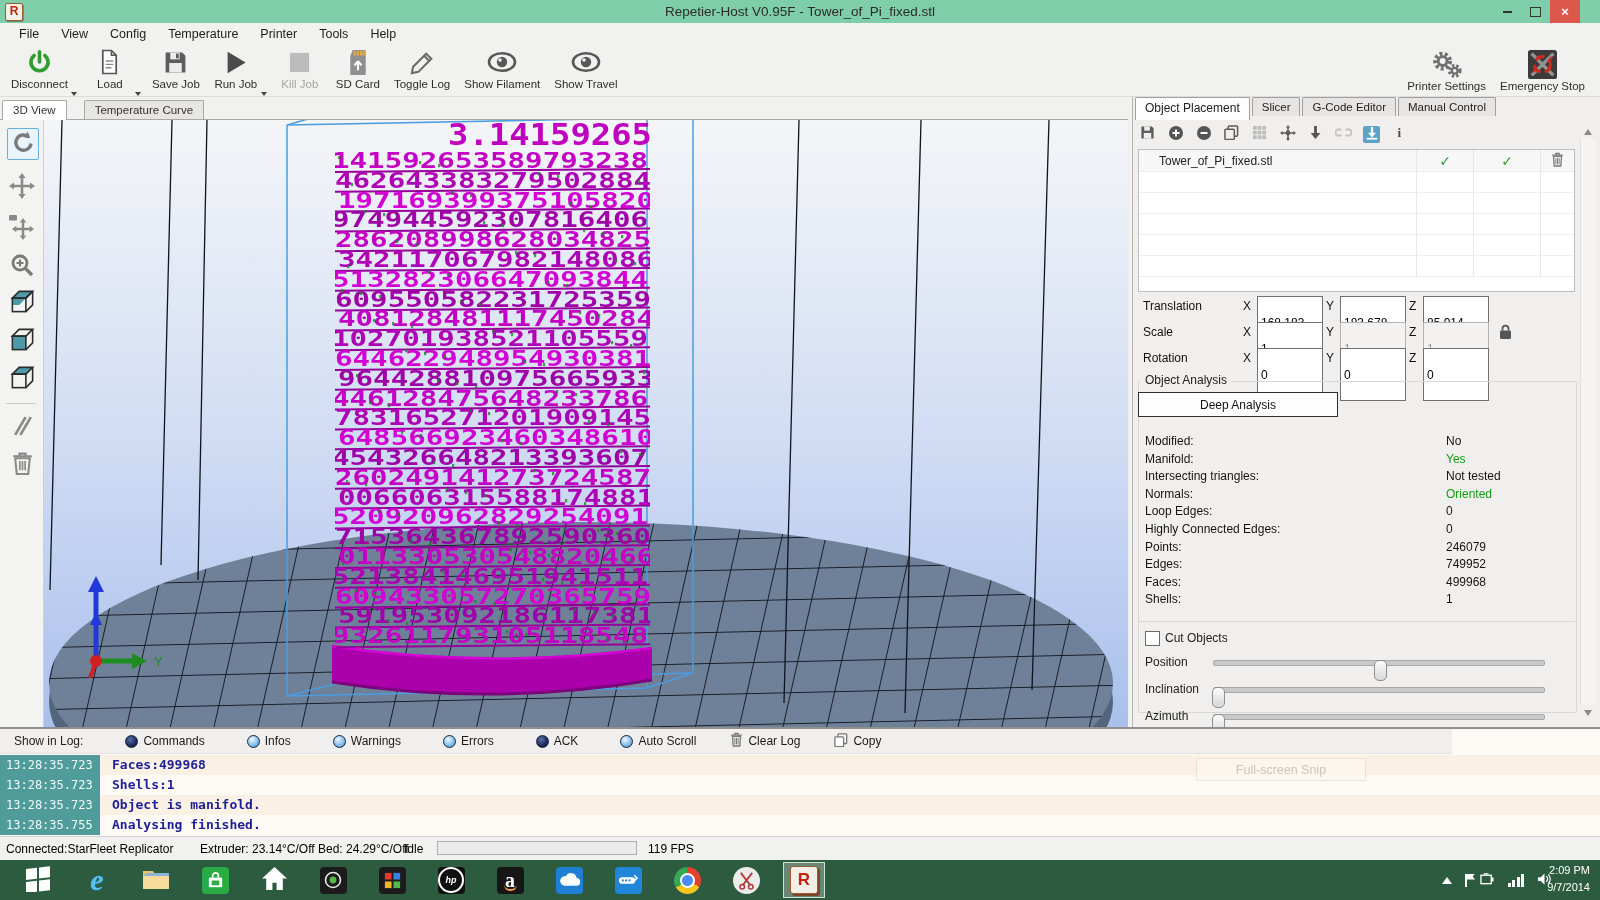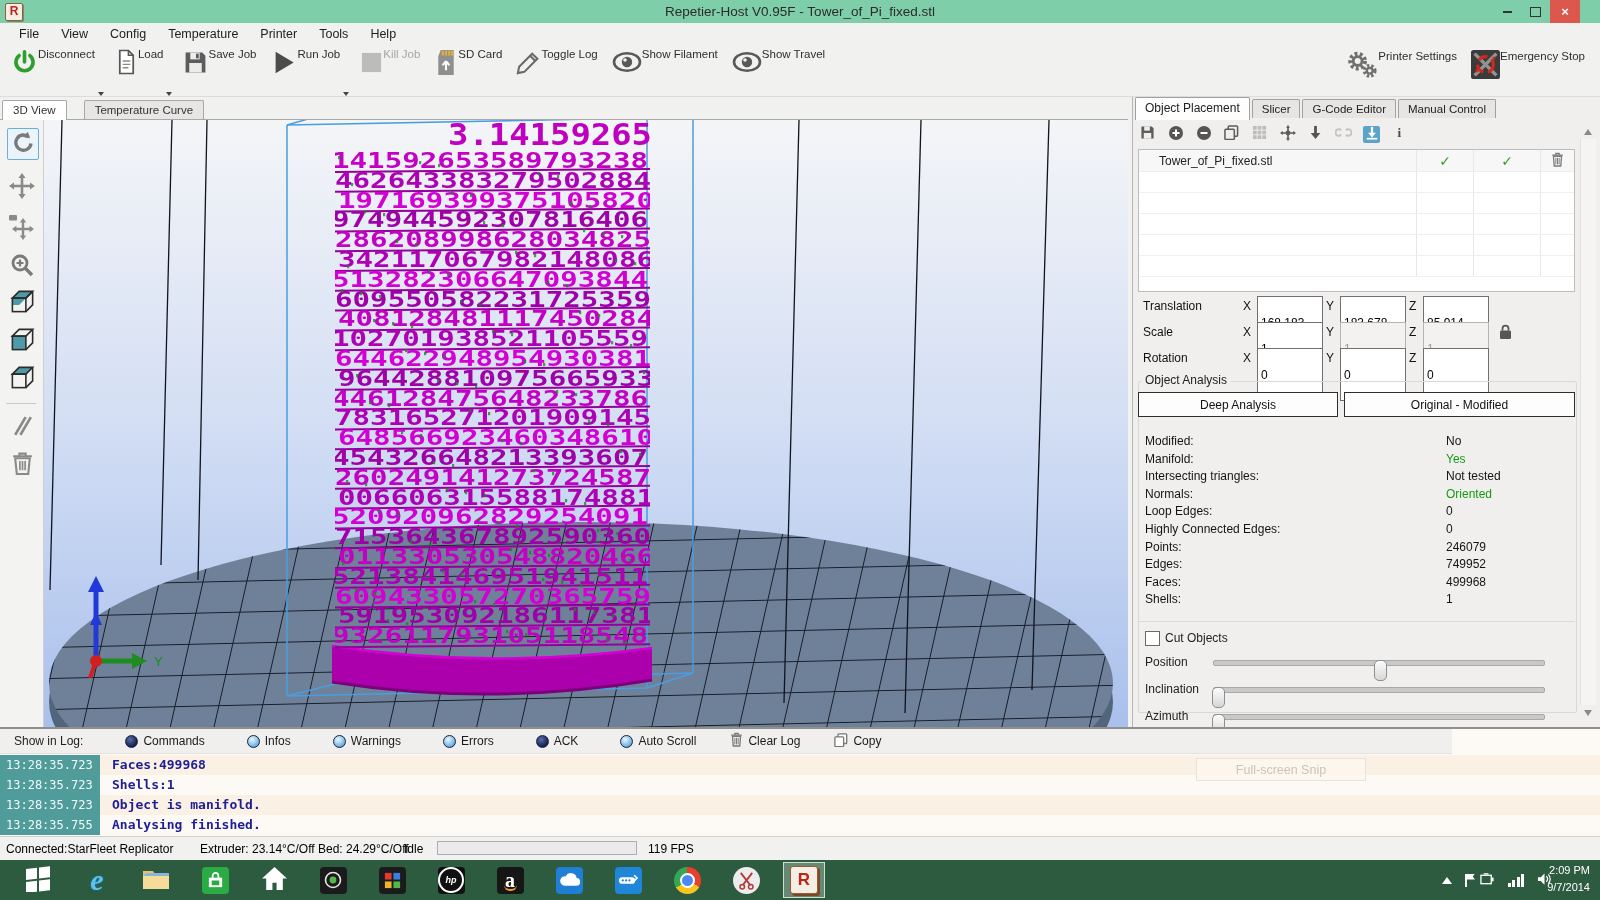--- a/index.html
+++ b/index.html
@@ -13,41 +13,41 @@
   .win-btn{position:absolute;top:0;height:23px;display:flex;align-items:center;justify-content:center}
   #btn-min{left:1494px;width:26px}#btn-min span{width:9px;height:2px;background:#333;display:block}
   #btn-max{left:1522px;width:26px}
   #btn-max .sq{width:9px;height:8px;border:1.4px solid #333;background:transparent;position:relative}
   #btn-close{left:1550px;width:30px;background:#dd584c;color:#fff;font-size:13px;font-weight:bold}
   
   #menubar{left:0;top:23px;width:1600px;height:22px;background:#f1f1f0;display:flex;align-items:center;padding-left:8px;box-sizing:border-box}
   .menu-item{padding:0 11px;font-size:12.5px;color:#1d1d1d;line-height:22px;cursor:default}
   
   #toolbar{left:0;top:45px;width:1600px;height:52px;background:#f1f1f0;border-bottom:1px solid #dcdcdc;box-sizing:border-box;display:flex;align-items:flex-start;padding-left:4px}
-  .tb-btn{display:flex;flex-direction:row;justify-content:flex-start;padding:2px 7px 0 7px;min-width:44px}
+  .tb-btn{display:flex;flex-direction:column;align-items:center;justify-content:flex-start;padding:2px 7px 0 7px;min-width:44px}
   .tb-icon{height:30px;display:flex;align-items:center;justify-content:center}
   .tb-label{font-size:11.5px;color:#2e2e2e;margin-top:1px;white-space:nowrap}
   .tb-btn.disabled .tb-label{color:#a6a6a6}
   .tb-caret{width:8px;align-self:flex-end;margin:0 2px 0 -4px;padding-top:22px}
   .tb-caret i{display:block;width:0;height:0;border-left:3.5px solid transparent;border-right:3.5px solid transparent;border-top:4px solid #444}
   #toolbar-right{position:absolute;right:8px;top:47px;display:flex}
   
   #viewtabs{left:0;top:97px;width:1128px;height:23px;background:#f1f1f0;border-bottom:1px solid #a8a8a8;box-sizing:border-box;display:flex;align-items:flex-end;padding-left:2px}
   .vtab{font-size:11.5px;padding:3px 10px;border:1px solid #a8a8a8;border-bottom:none;background:#e7e6e5;color:#333;margin-right:17px;border-radius:2px 2px 0 0}
   .vtab.active{background:#fff;position:relative;top:1px;padding-bottom:4px}
   
   #lefttools{left:0;top:120px;width:44px;height:607px;background:#f3f3f2;border-right:1px solid #cfcfcf;box-sizing:border-box}
   .ltool{position:absolute;left:7px;width:30px;height:30px;display:flex;align-items:center;justify-content:center}
   .ltool.selected{border:1px solid #6aaede;background:#eaf4fc;border-radius:2px}
   #ltool-sep{left:6px;width:30px;height:1px;background:#c9c9c9}
   
   #viewport{left:44px;top:120px;width:1084px;height:607px;background:#dfe6f4}
   
   #rightpanel{left:1132px;top:97px;width:468px;height:630px;background:#f0efee;border-left:1px solid #b5b5b5;box-sizing:border-box;overflow:hidden}
-  #rp-tabs{position:absolute;left:2px;top:0;height:23px;display:flex;align-items:center}
+  #rp-tabs{position:absolute;left:2px;top:0;height:23px;display:flex;align-items:flex-start}
   .rp-tab{font-size:11.5px;padding:3px 9px;border:1px solid #a0a0a0;border-bottom:none;background:#e6e5e4;margin-right:2px;border-radius:2px 2px 0 0}
   .rp-tab.active{background:#fdfdfd;padding-bottom:5px;font-size:12px}
   #rp-toolbar{position:absolute;left:6px;top:26px;height:22px;display:flex;align-items:center;gap:11px}
   .rp-ico{width:17px;height:17px;display:flex;align-items:center;justify-content:center}
   .rp-ico.active-tool{background:#5ba3c9;border-radius:2px}
   #rp-scroll-up{position:absolute;left:447px;top:27px;width:15px;height:15px;display:flex;align-items:center;justify-content:center}
   #rp-scroll-down{position:absolute;left:447px;top:608px;width:15px;height:15px;display:flex;align-items:center;justify-content:center}
   .tri-up{width:0;height:0;border-left:4.5px solid transparent;border-right:4.5px solid transparent;border-bottom:6px solid #8a8a8a}
   .tri-down{width:0;height:0;border-left:4.5px solid transparent;border-right:4.5px solid transparent;border-top:6px solid #8a8a8a}
   #rp-table{position:absolute;left:5px;top:52px;width:437px;height:143px;background:#fff;border:1px solid #bdbdbd;box-sizing:border-box}
@@ -743,21 +743,20 @@
   <input class="xf-input" style="left: 124px;" value="0">
   <span class="xf-ax" style="left:193px">Y</span>
   <input class="xf-input" style="left: 207px;" value="0">
   <span class="xf-ax" style="left:276px">Z</span>
   <input class="xf-input" style="left: 290px;" value="0">
   </div>
     </div>
   <div id="oa-box"></div>
   <div id="oa-label" style="background:#f0efee;padding:0 4px">Object Analysis</div>
   <button class="oa-btn" style="left:5px;width:200px">Deep Analysis</button>
-  <button class="oa-btn" style="left:211px;width:231px">Original - Modified</button>
   <div id="an-rows">
       <div class="an-row" style="top:337px">
   <span class="an-label">Modified:</span>
   <span class="an-value">No</span>
       </div>
       <div class="an-row" style="top:354.6px">
   <span class="an-label">Manifold:</span>
   <span class="an-value green">Yes</span>
       </div>
       <div class="an-row" style="top:372.2px">

